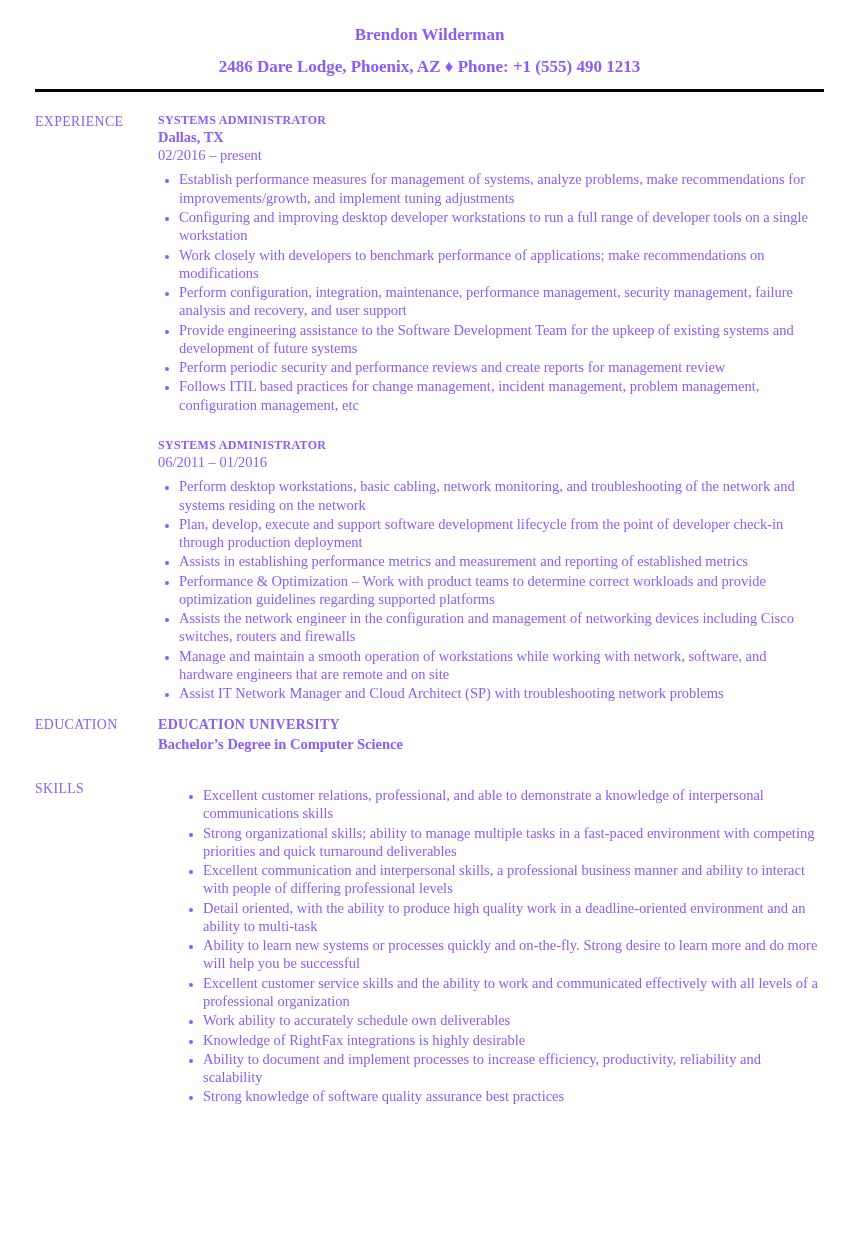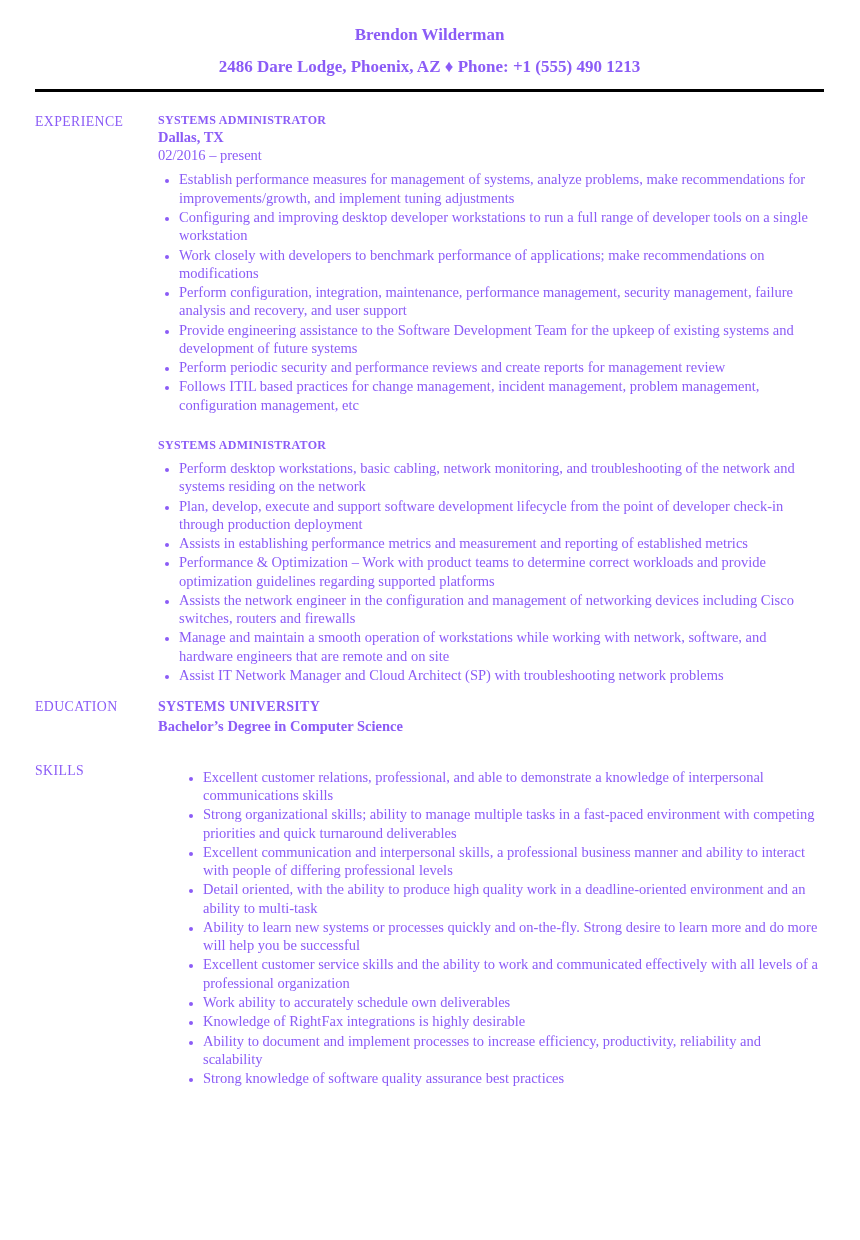--- a/index.html
+++ b/index.html
@@ -114,38 +114,39 @@
             <li>Work closely with developers to benchmark performance of applications; make recommendations on modifications</li>
             <li>Perform configuration, integration, maintenance, performance management, security management, failure analysis and recovery, and user support</li>
             <li>Provide engineering assistance to the Software Development Team for the upkeep of existing systems and development of future systems</li>
             <li>Perform periodic security and performance reviews and create reports for management review</li>
             <li>Follows ITIL based practices for change management, incident management, problem management, configuration management, etc</li>
           </ul>
       </div>
 
       <div class="job">
         <div class="job-title">SYSTEMS ADMINISTRATOR</div>
+        <div class="job-dates">06/2011 – 01/2016</div>
         <ul class="bullets">
             <li>Perform desktop workstations, basic cabling, network monitoring, and troubleshooting of the network and systems residing on the network</li>
             <li>Plan, develop, execute and support software development lifecycle from the point of developer check-in through production deployment</li>
             <li>Assists in establishing performance metrics and measurement and reporting of established metrics</li>
             <li>Performance &amp; Optimization – Work with product teams to determine correct workloads and provide optimization guidelines regarding supported platforms</li>
             <li>Assists the network engineer in the configuration and management of networking devices including Cisco switches, routers and firewalls</li>
             <li>Manage and maintain a smooth operation of workstations while working with network, software, and hardware engineers that are remote and on site</li>
             <li>Assist IT Network Manager and Cloud Architect (SP) with troubleshooting network problems</li>
           </ul>
       </div>
 
     </div>
   </section>
 
   <section class="row section-education">
     <div class="sec-label">EDUCATION</div>
     <div class="edu-content">
-      <div class="school">SYSTEMS UNIVERSITY</div>
+      <div class="school">EDUCATION UNIVERSITY</div>
       <div class="degree">Bachelor’s Degree in Computer Science</div>
     </div>
   </section>
 
   <section class="row section-skills">
     <div class="sec-label">SKILLS</div>
     <ul class="bullets skills-list">
         <li>Excellent customer relations, professional, and able to demonstrate a knowledge of interpersonal communications skills</li>
         <li>Strong organizational skills; ability to manage multiple tasks in a fast-paced environment with competing priorities and quick turnaround deliverables</li>
         <li>Excellent communication and interpersonal skills, a professional business manner and ability to interact with people of differing professional levels</li>

